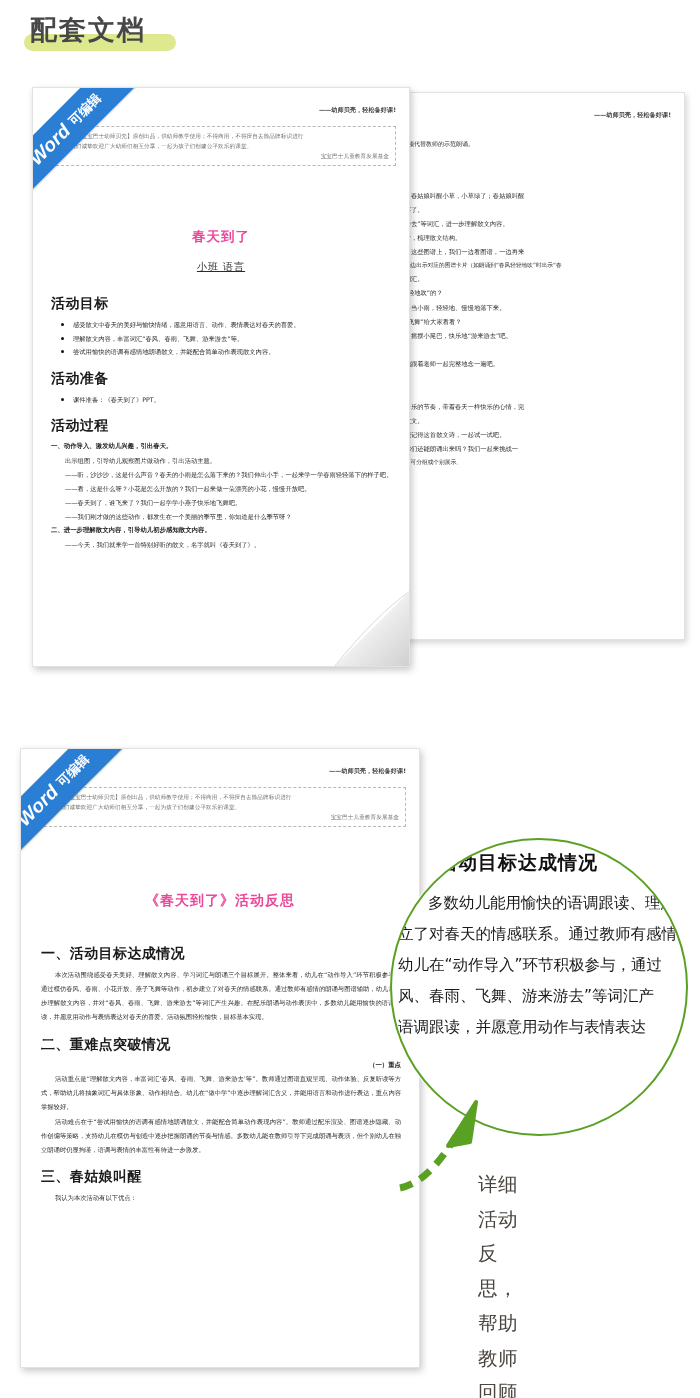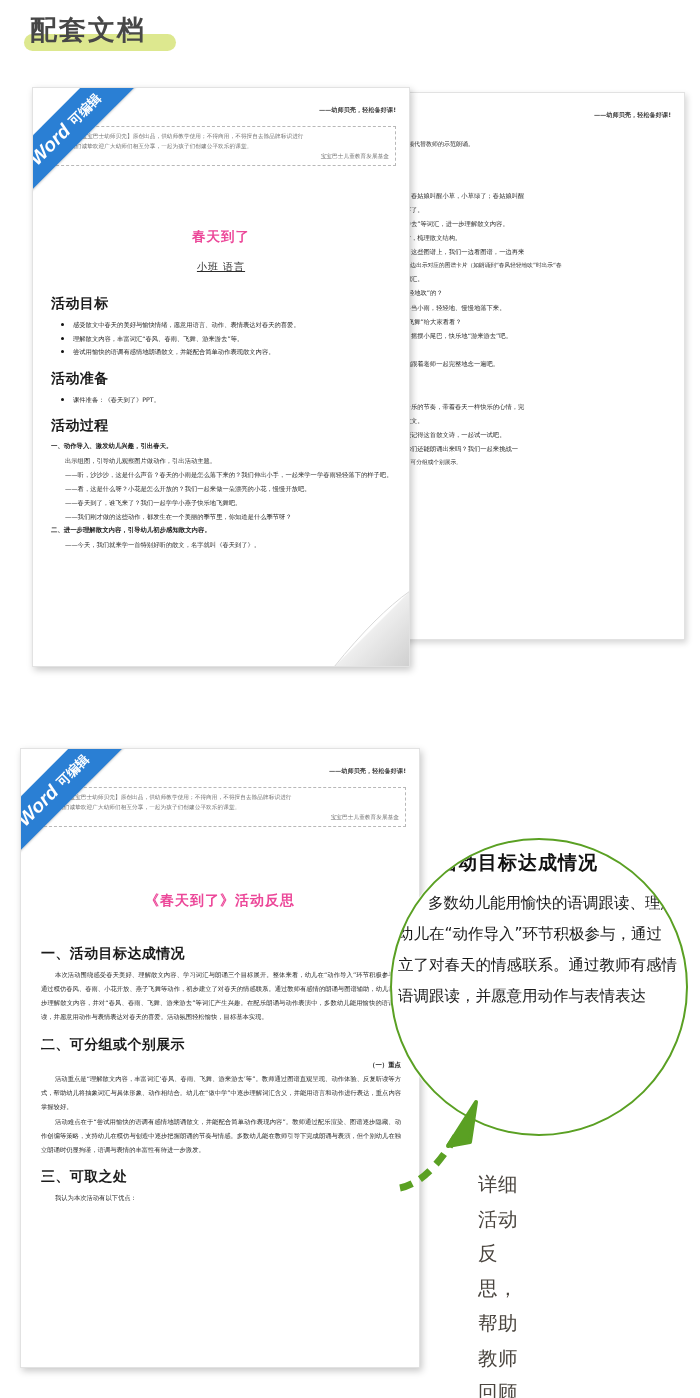--- a/index.html
+++ b/index.html
@@ -283,37 +283,38 @@
           <p>传播。我们诚挚欢迎广大幼师们相互分享，一起为孩子们创建公平欢乐的课堂。</p>
           <p class="sig">宝宝巴士儿童教育发展基金</p>
         </div>
 
         <div class="doc-title" style="top:143px; font-size:14px;">《春天到了》活动反思</div>
 
         <div class="body-area" style="top:196px; left:20px; right:18px;">
           <div class="h2 first">一、活动目标达成情况</div>
           <div class="p-body p-just">本次活动围绕感受春天美好、理解散文内容、学习词汇与朗诵三个目标展开。整体来看，幼儿在“动作导入”环节积极参与，通过模仿春风、春雨、小花开放、燕子飞舞等动作，初步建立了对春天的情感联系。通过教师有感情的朗诵与图谱辅助，幼儿能初步理解散文内容，并对“春风、春雨、飞舞、游来游去”等词汇产生兴趣。在配乐朗诵与动作表演中，多数幼儿能用愉快的语调跟读，并愿意用动作与表情表达对春天的喜爱。活动氛围轻松愉快，目标基本实现。</div>
 
-          <div class="h2">二、可分组或个别展示</div>
+          <div class="h2">二、重难点突破情况</div>
           <div class="p-sub" style="text-indent:14px;text-align:right;">（一）重点</div>
           <div class="p-body p-just">活动重点是“理解散文内容，丰富词汇‘春风、春雨、飞舞、游来游去’等”。教师通过图谱直观呈现、动作体验、反复听读等方式，帮助幼儿将抽象词汇与具体形象、动作相结合。幼儿在“做中学”中逐步理解词汇含义，并能用语言和动作进行表达，重点内容掌握较好。</div>
           <div class="p-body p-just">活动难点在于“尝试用愉快的语调有感情地朗诵散文，并能配合简单动作表现内容”。教师通过配乐渲染、图谱逐步隐藏、动作创编等策略，支持幼儿在模仿与创造中逐步把握朗诵的节奏与情感。多数幼儿能在教师引导下完成朗诵与表演，但个别幼儿在独立朗诵时仍显拘谨，语调与表情的丰富性有待进一步激发。</div>
 
-          <div class="h2">三、可取之处</div>
+          <div class="h2">三、春姑娘叫醒</div>
           <div class="p-body">我认为本次活动有以下优点：</div>
         </div>
       </div>
     </div>
 
     <div class="magnifier" style="left:390px; top:838px; width:298px; height:298px;">
       <div class="mag-inner">
         <div class="mag-h">一、活动目标达成情况</div>
         <div class="mag-p ind">多数幼儿能用愉快的语调跟读、理解</div>
+        <div class="mag-p">立了对春天的情感联系。通过教师有感情</div>
         <div class="mag-p">幼儿在“动作导入”环节积极参与，通过</div>
-        <div class="mag-p">立了对春天的情感联系。通过教师有感情</div>
+        <div class="mag-p">风、春雨、飞舞、游来游去”等词汇产</div>
         <div class="mag-p">语调跟读，并愿意用动作与表情表达</div>
       </div>
     </div>
 
     <svg class="arrow-svg" style="left:390px; top:1080px; width:130px; height:120px;" viewBox="0 0 130 120">
       <path d="M10 108 C 30 104, 48 86, 66 56" fill="none" stroke="#5aa023" stroke-width="7" stroke-linecap="butt" stroke-dasharray="13 9"></path>
       <path d="M58 66 L86 22 L80 62 Z" fill="#5aa023"></path>
       <path d="M58 66 L86 22 L80 62 Z" fill="none" stroke="#5aa023" stroke-width="4" stroke-linejoin="round"></path>
     </svg>
 

